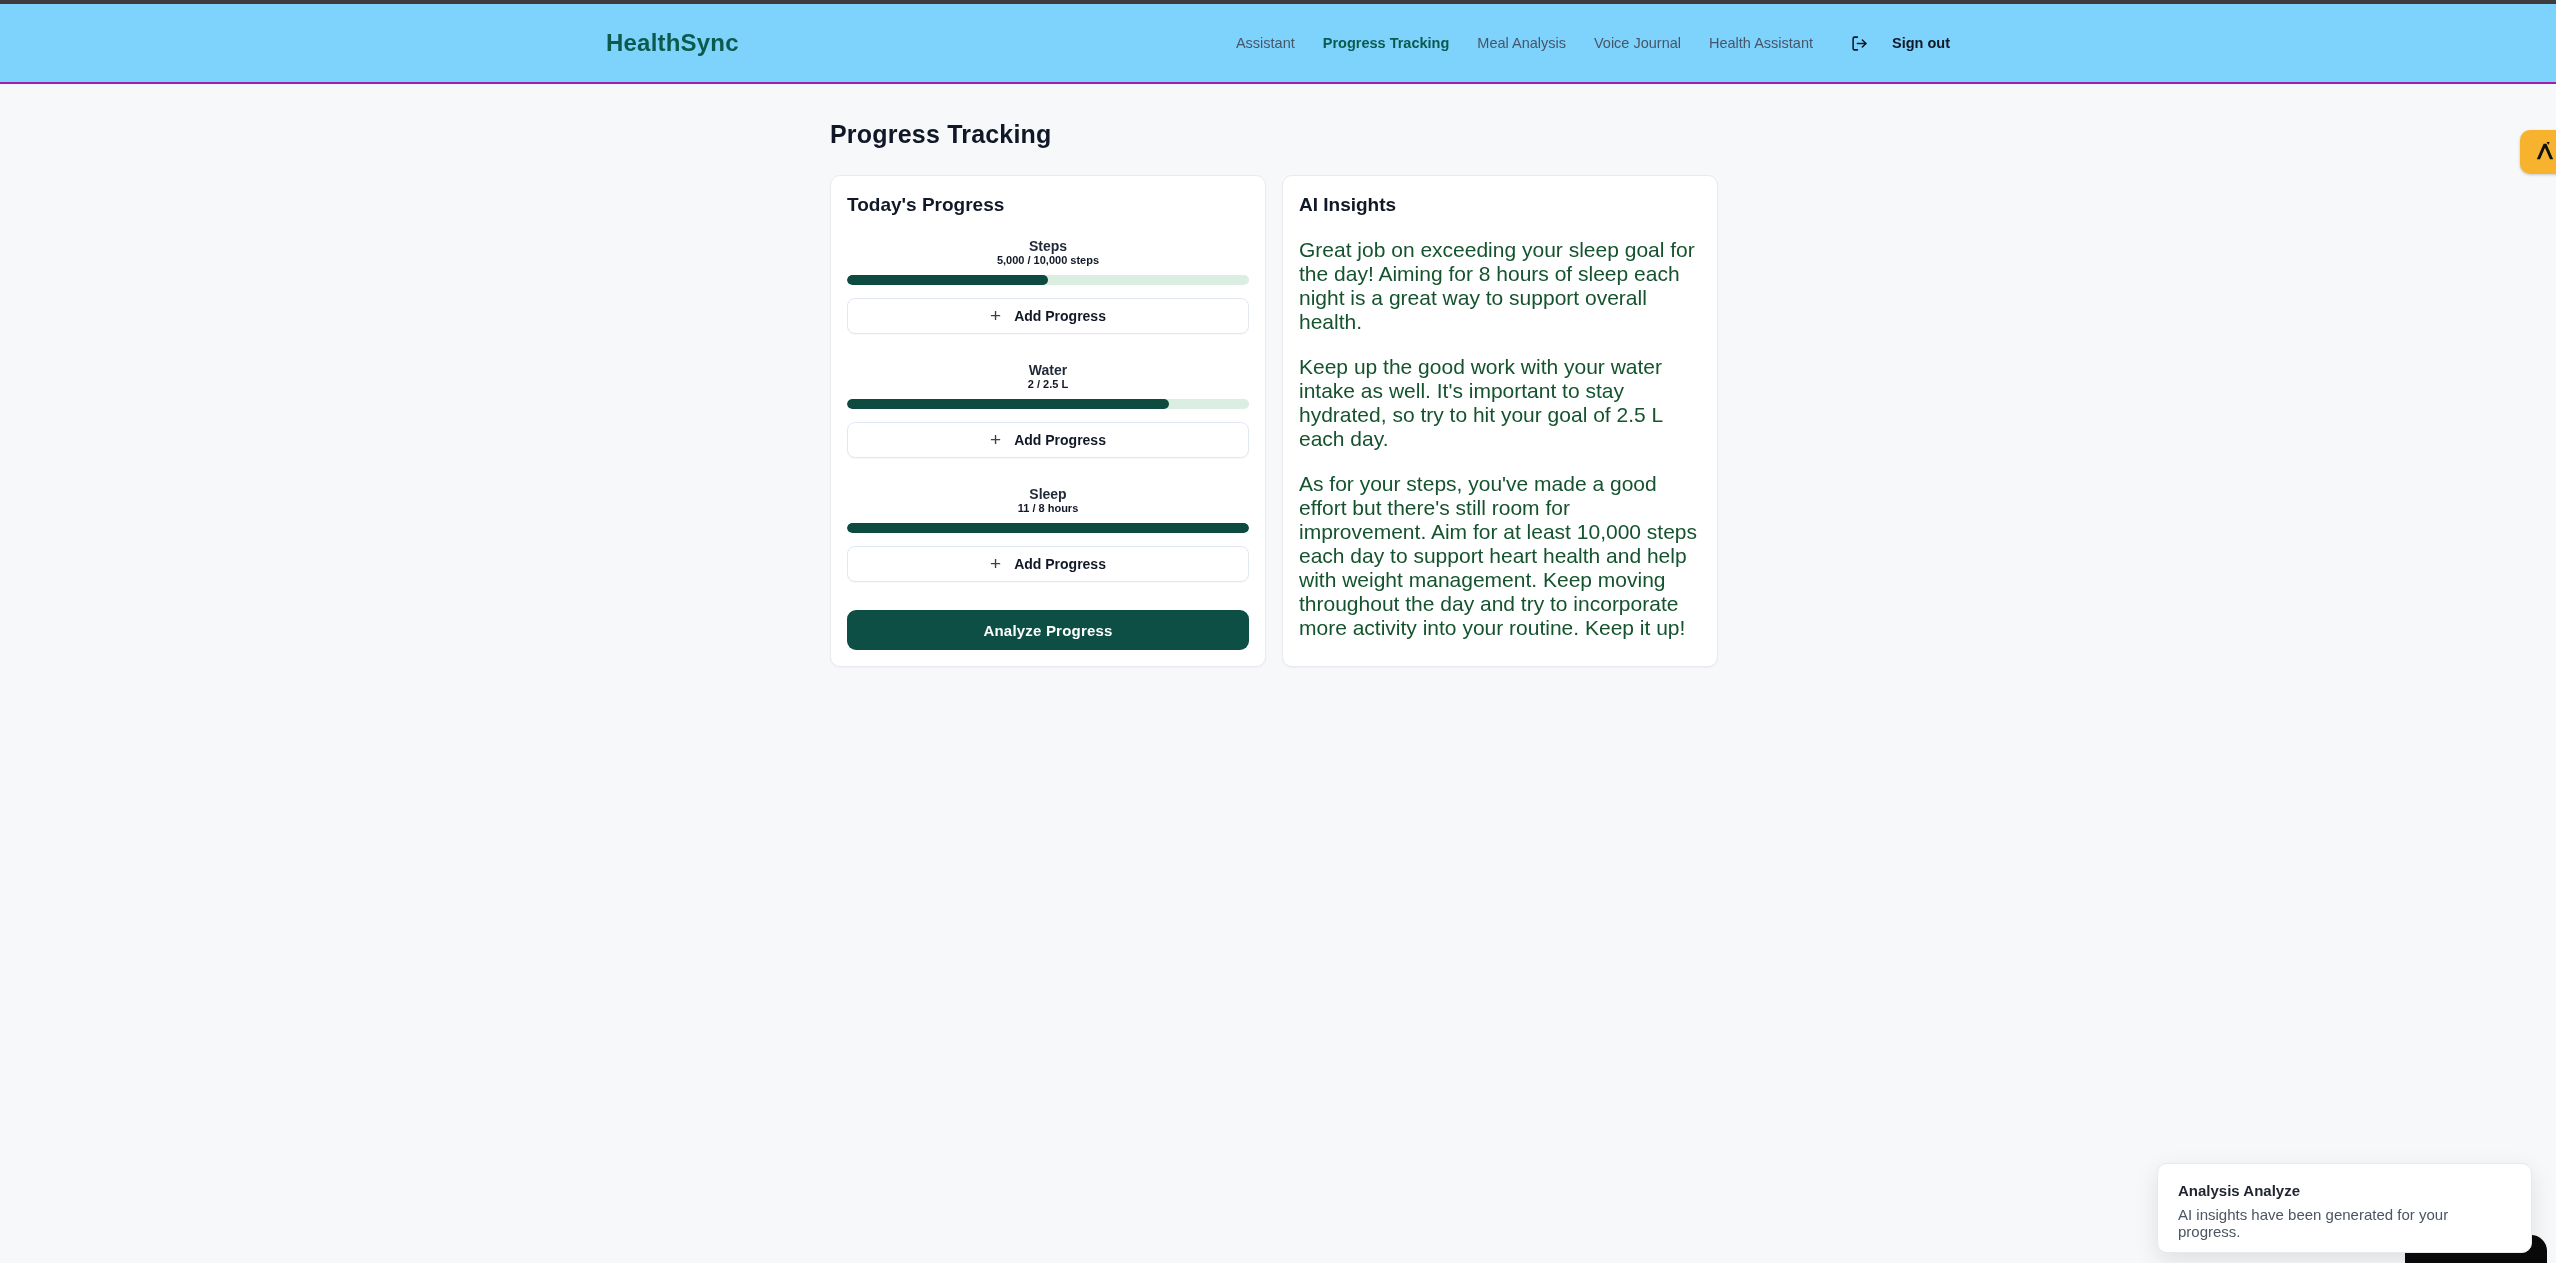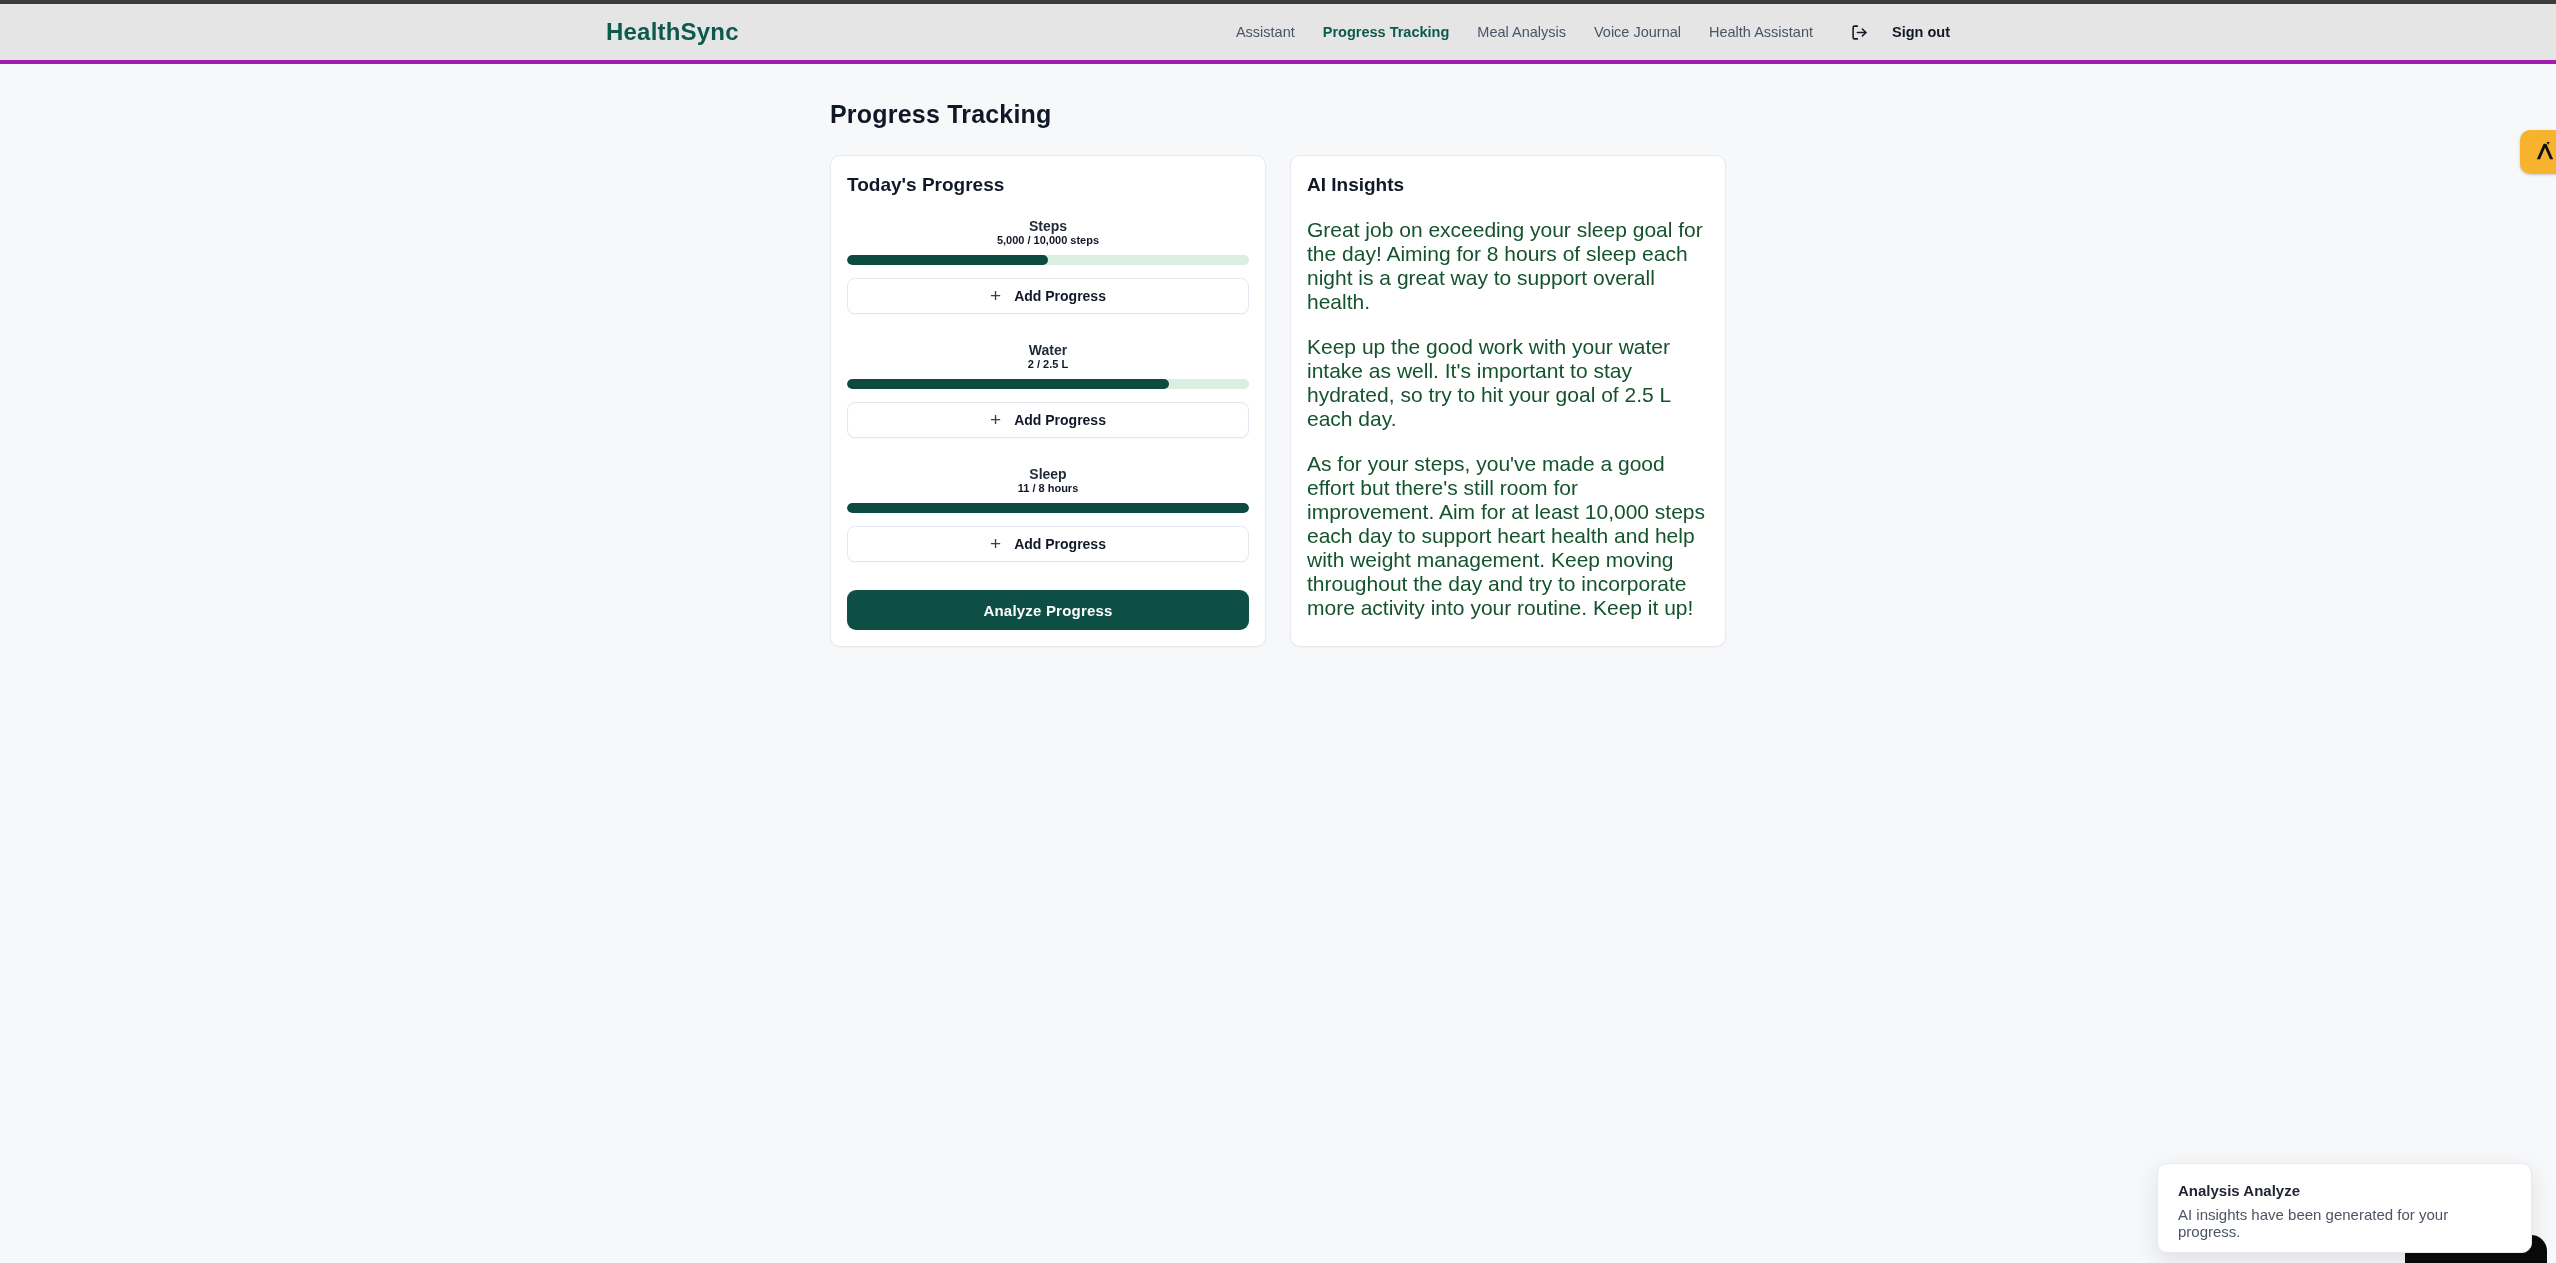--- a/index.html
+++ b/index.html
@@ -8,42 +8,42 @@
     font-family:"Liberation Sans", sans-serif;
     background:#f7f8fa;
     color:#111827;
     position:relative;
   }
   
   .top-strip { height:4px; width:100%; background:#3c3c3c; }
 
   
   header {
-    background:#e5e5e5;
-    height:60px;
-    border-bottom:4px solid #a21caf;
+    background:#7dd3fc;
+    height:80px;
+    border-bottom:2px solid #a21caf;
   }
   .header-inner {
     width:1344px; margin:0 auto; height:100%;
     display:flex; align-items:center; justify-content:space-between;
   }
   .logo { font-size:24px; font-weight:700; color:#0c5a4e; letter-spacing:.2px; cursor:pointer; }
   nav { display:flex; align-items:center; gap:28px; }
   .nav-item { font-size:14.5px; color:#475569; cursor:pointer; white-space:nowrap; }
   .nav-item.active { color:#0c5a4e; font-weight:700; }
   .signout {
     display:flex; align-items:center; gap:24px; margin-left:10px;
     font-size:14.5px; font-weight:600; color:#111827; cursor:pointer; white-space:nowrap;
   }
   .signout svg { display:block; }
 
   
   main { width:896px; margin:0 auto; padding-top:36px; }
   .page-title { font-size:25px; font-weight:700; color:#101827; margin-bottom:26px; letter-spacing:.2px; }
-  .cards { display:grid; grid-template-columns:436px 436px; gap:24px; }
+  .cards { display:grid; grid-template-columns:436px 436px; gap:16px; }
   .card {
     background:#ffffff; border:1px solid #e8eaee; border-radius:10px;
     padding:18px 16px 16px 16px;
     box-shadow:0 1px 2px rgba(0,0,0,.04);
   }
   .card h2 { font-size:19px; font-weight:700; color:#111827; margin-bottom:22px; }
 
   .metric { margin-bottom:28px; }
   .metric-head { display:flex; justify-content:space-between; align-items:center;flex-direction:column; }
   .metric-label { font-size:14px; font-weight:600; color:#1f2937; }

